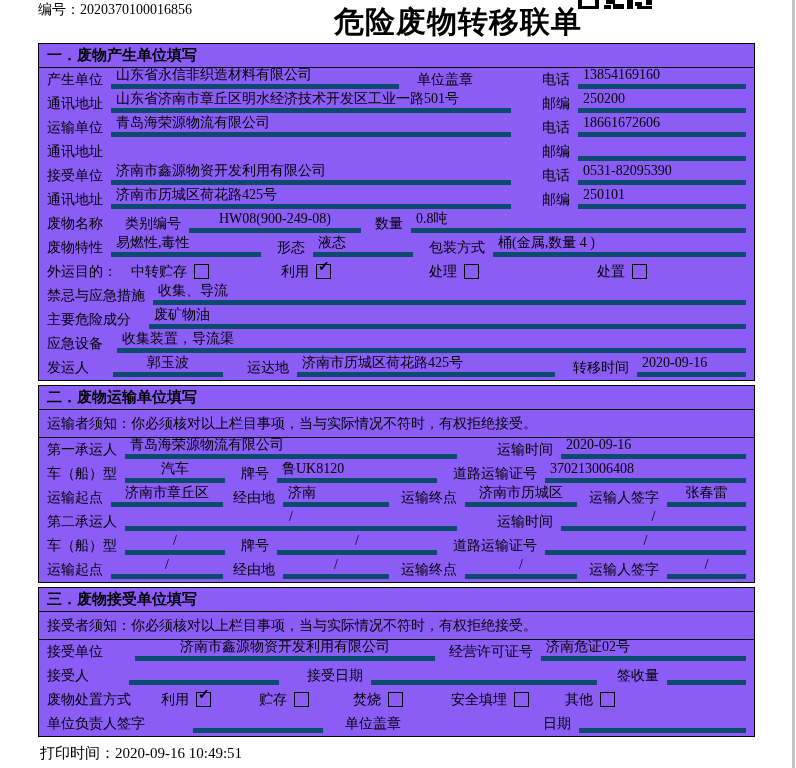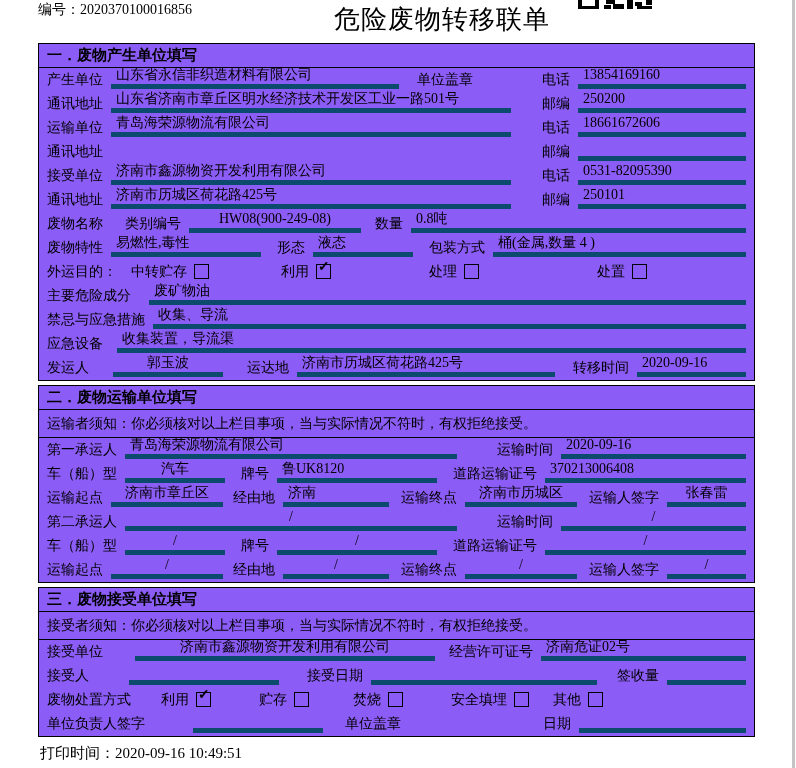--- a/index.html
+++ b/index.html
@@ -7,21 +7,21 @@
     width:796px;height:768px;position:relative;background:#ffffff;
     font-family:"Liberation Serif","DejaVu Serif",serif;
     font-size:14px;color:#000;overflow:hidden;
   }
   .page-edge{position:absolute;right:1px;top:0;width:3px;height:768px;background:#c4c4c4;}
   
   .hdr{position:relative;height:43px;}
   .doc-no{position:absolute;left:38px;top:1px;white-space:nowrap;}
   .doc-title{
     position:absolute;left:334px;top:2px;white-space:nowrap;
-    font-family:"Liberation Sans","DejaVu Sans",sans-serif;font-weight:normal;font-size:26px;letter-spacing:1px;
+    font-family:"Liberation Sans","DejaVu Sans",sans-serif;font-weight:bold;font-size:30px;letter-spacing:1px;
   }
   .qr-frag{position:absolute;left:578px;top:0;}
   
   .form{margin:0 41px 0 38px;width:717px;box-sizing:border-box;}
   .sec{border:1px solid #000;margin-bottom:4px;box-sizing:border-box;background:#8b5cf6;}
   .sec-title{
     height:23px;line-height:22px;padding-left:8px;border-bottom:1px solid #000;
     font-family:"Liberation Sans","DejaVu Sans",sans-serif;font-weight:bold;font-size:15px;
   }
   .row{display:flex;align-items:flex-end;height:24px;padding:0 8px 3px 8px;box-sizing:border-box;}
@@ -150,27 +150,27 @@
       </span>
       <span class="opt" style="margin-left:118px">
         <span>处置</span>
         <span class="ck">
             <i></i>
           </span>
       </span>
     </div>
 
     <div class="row">
+      <span class="lbl">禁忌与应急措施</span>
+      <span class="fld grow">收集、导流</span>
+    </div>
+
+    <div class="row">
       <span class="lbl">主要危险成分</span>
       <span class="fld grow" style="margin-left:10px">废矿物油</span>
-    </div>
-
-    <div class="row">
-      <span class="lbl">禁忌与应急措施</span>
-      <span class="fld grow">收集、导流</span>
     </div>
 
     <div class="row">
       <span class="lbl">应急设备</span>
       <span class="fld grow" style="margin-left:6px">收集装置，导流渠</span>
     </div>
 
     <div class="row">
       <span class="lbl">发运人</span>
       <span class="fld ctr" style="width:110px;margin-left:16px">郭玉波</span>
@@ -281,21 +281,21 @@
         <span class="ck">
             <i></i>
           </span>
       </span>
       <span class="opt" style="margin-left:48px">
         <span>安全填埋</span>
         <span class="ck">
             <i></i>
           </span>
       </span>
-      <span class="opt" style="margin-left:24px">
+      <span class="opt" style="margin-left:36px">
         <span>其他</span>
         <span class="ck">
             <i></i>
           </span>
       </span>
     </div>
 
     <div class="row">
       <span class="lbl">单位负责人签字</span>
       <span class="fld" style="width:130px;margin-left:40px"></span>

